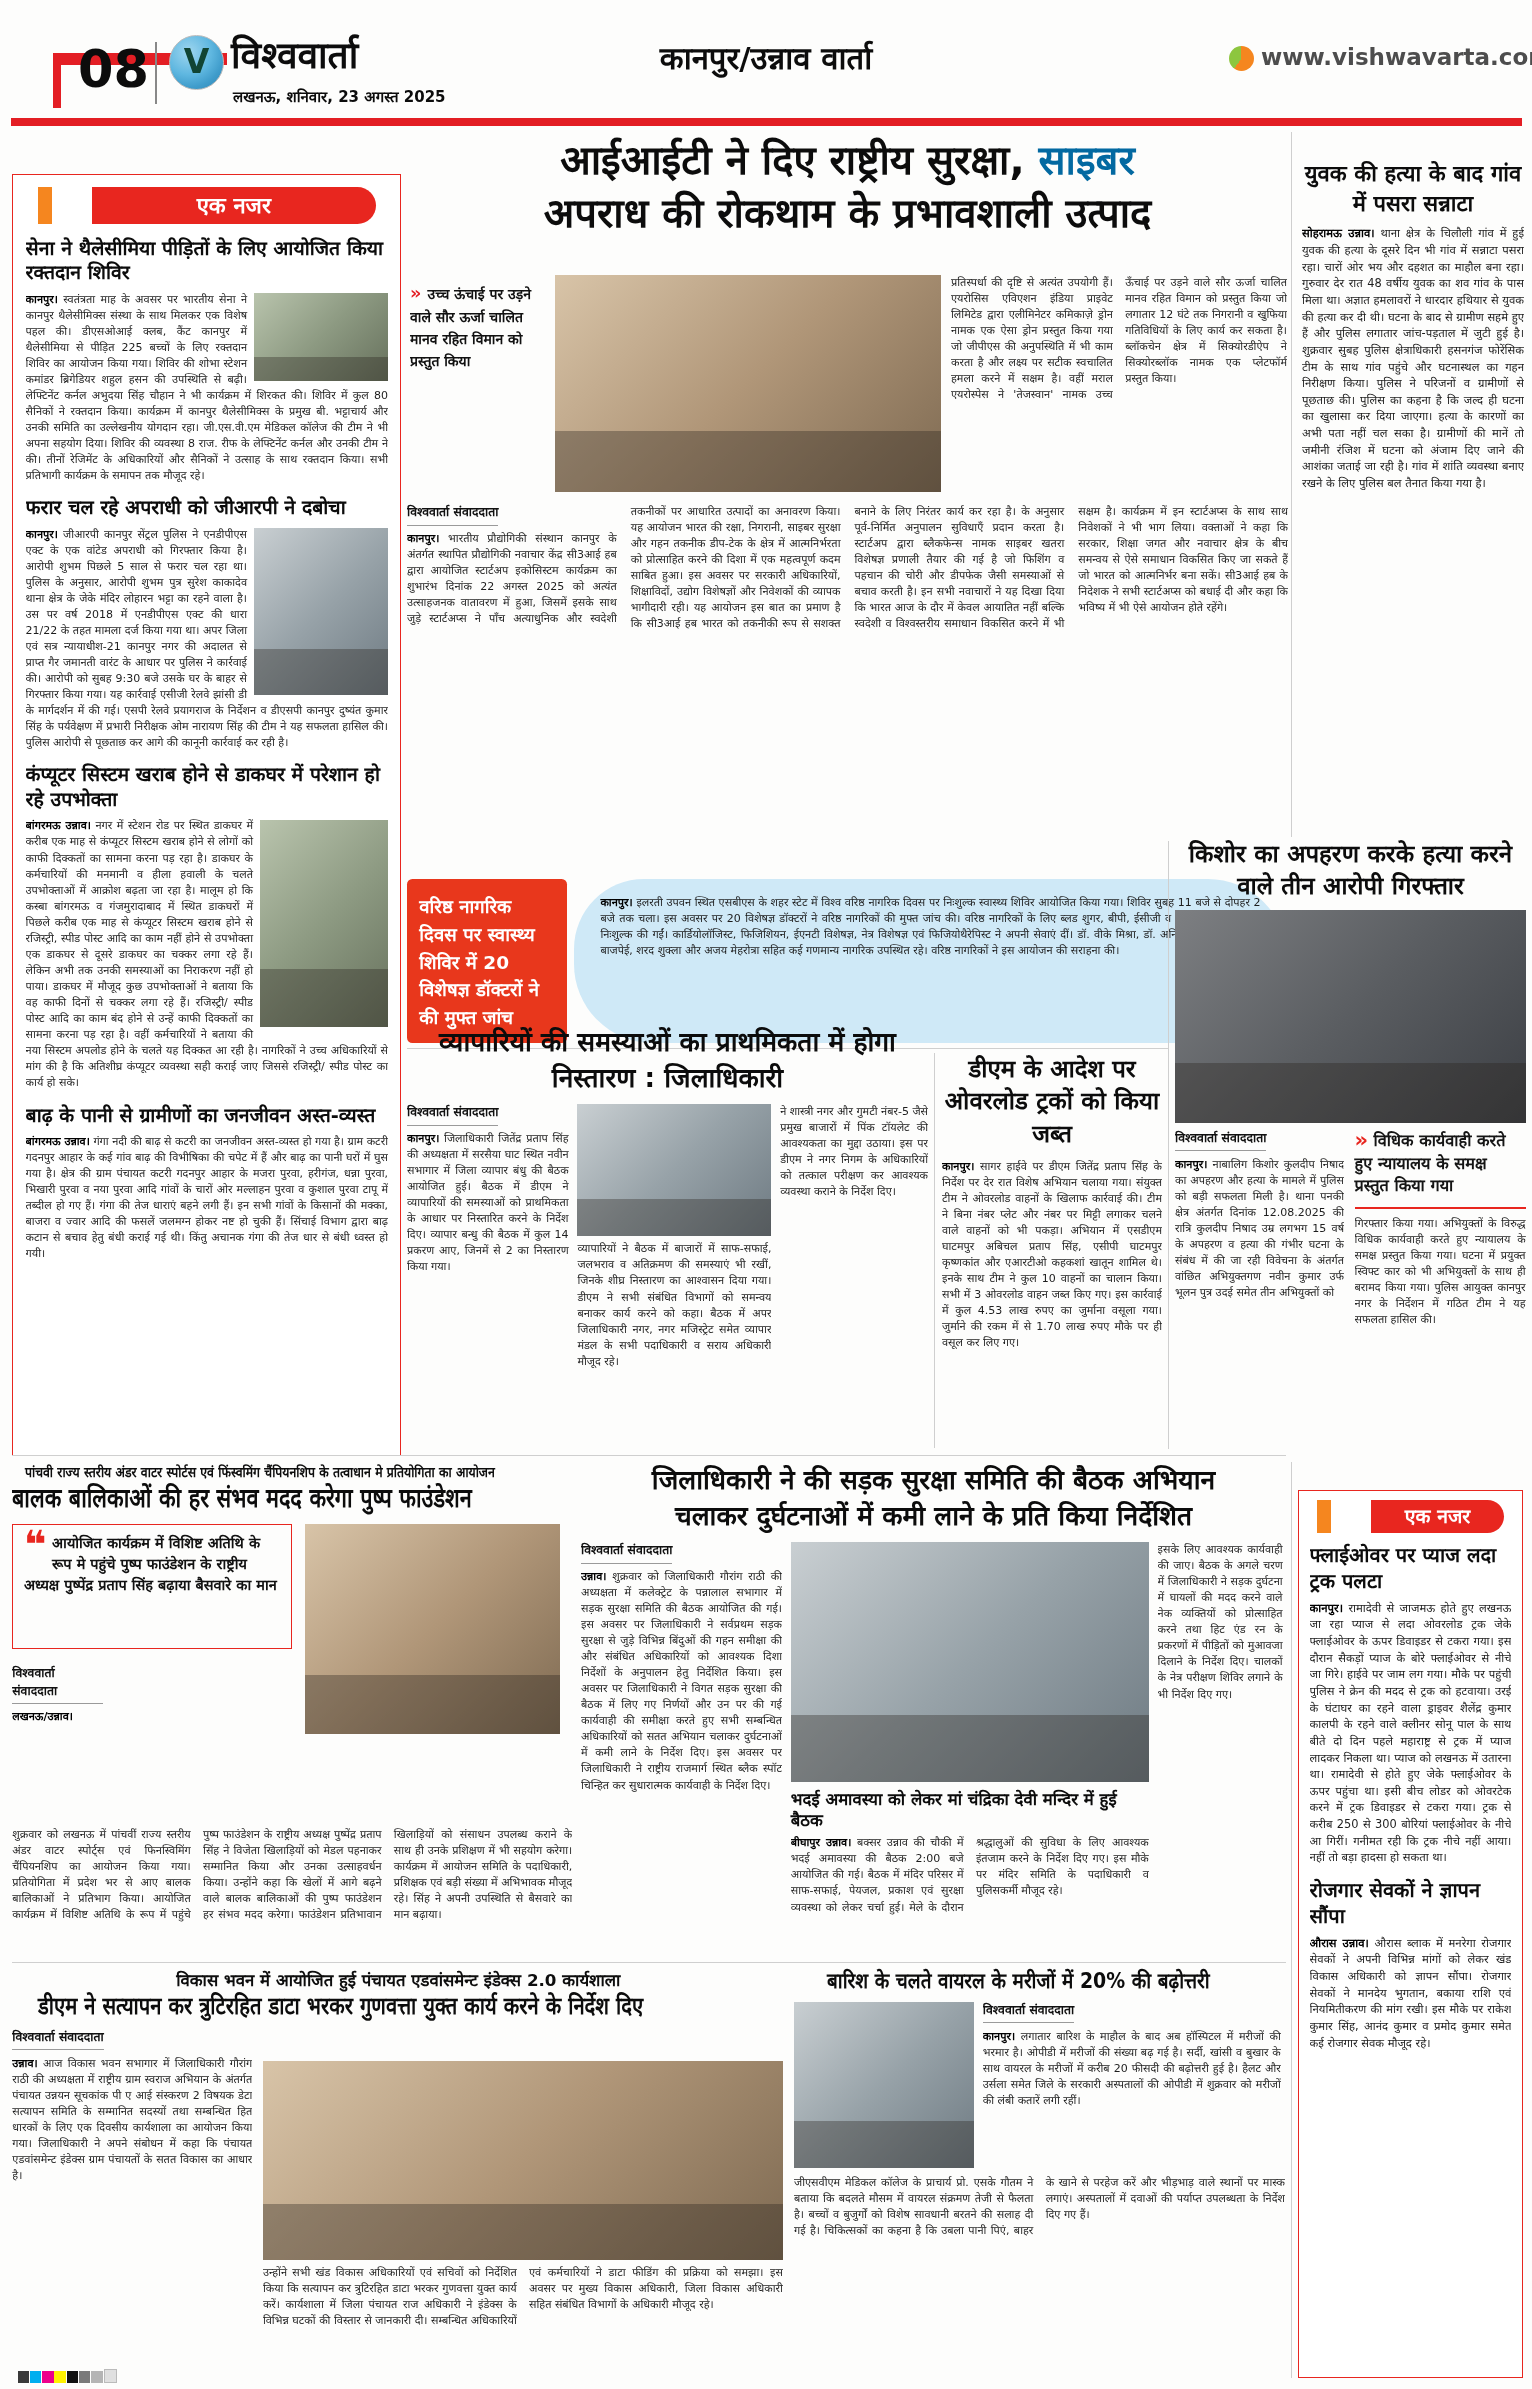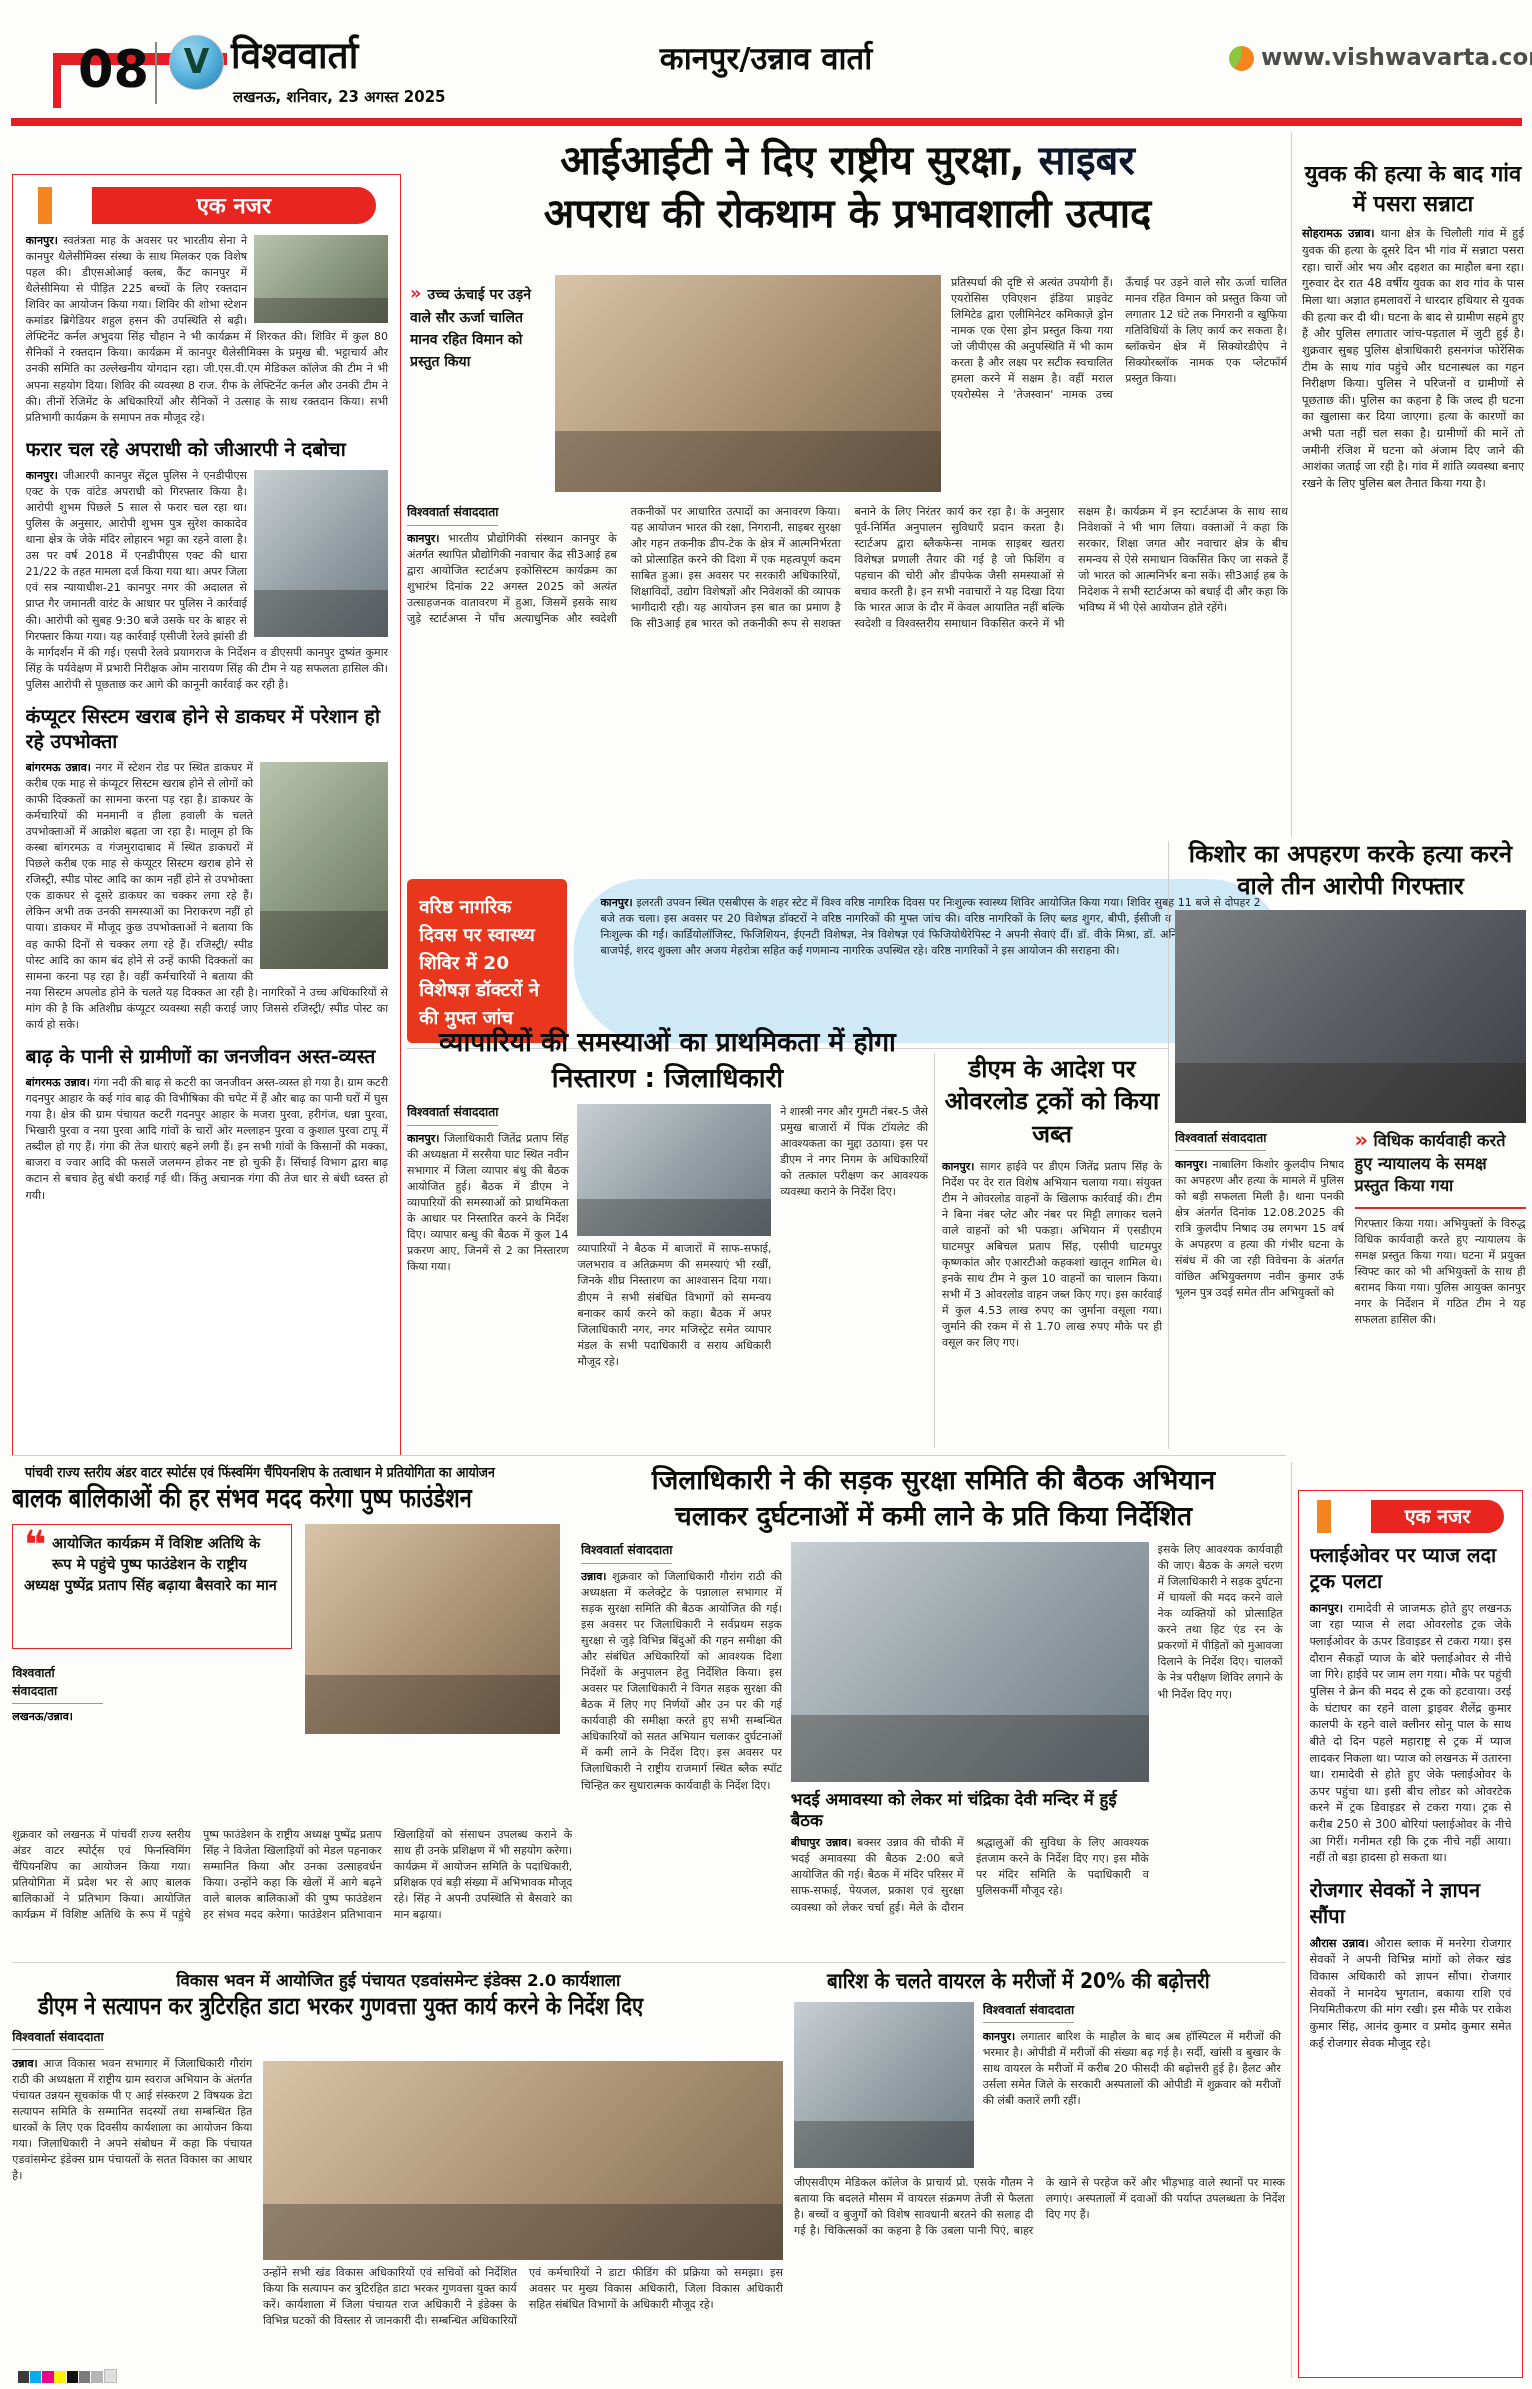--- a/index.html
+++ b/index.html
@@ -69,20 +69,21 @@
   </div>
   <div class="abs redrule" style="left:10.6px;top:118px;width:1511px;height:8px;"></div>
 
   <div class="abs rail" style="left:12.3px;top:174px;width:389px;height:1282px;">
     <div class="banner">
       <div class="or"></div>
       <div class="red">एक नजर</div>
     </div>
 
     <div class="rail-art">
+      <div class="hl">सेना ने थैलेसीमिया पीड़ितों के लिए आयोजित किया रक्तदान शिविर</div>
       <div class="body-txt">
         <div class="ph ph-green rail-ph" style="width:134px;height:88px;"></div>
         <span class="dl">कानपुर।</span>
         <span>स्वतंत्रता माह के अवसर पर भारतीय सेना ने कानपुर थैलेसीमिक्स संस्था के साथ मिलकर एक विशेष पहल की। डीएसओआई क्लब, कैंट कानपुर में थैलेसीमिया से पीड़ित 225 बच्चों के लिए रक्तदान शिविर का आयोजन किया गया। शिविर की शोभा स्टेशन कमांडर ब्रिगेडियर शहुल हसन की उपस्थिति से बढ़ी। लेफ्टिनेंट कर्नल अभुदया सिंह चौहान ने भी कार्यक्रम में शिरकत की। शिविर में कुल 80 सैनिकों ने रक्तदान किया। कार्यक्रम में कानपुर थैलेसीमिक्स के प्रमुख बी. भट्टाचार्य और उनकी समिति का उल्लेखनीय योगदान रहा। जी.एस.वी.एम मेडिकल कॉलेज की टीम ने भी अपना सहयोग दिया। शिविर की व्यवस्था 8 राज. रीफ के लेफ्टिनेंट कर्नल और उनकी टीम ने की। तीनों रेजिमेंट के अधिकारियों और सैनिकों ने उत्साह के साथ रक्तदान किया। सभी प्रतिभागी कार्यक्रम के समापन तक मौजूद रहे।</span>
       </div>
     </div>
 
     <div class="rail-art">
       <div class="hl">फरार चल रहे अपराधी को जीआरपी ने दबोचा</div>
       <div class="body-txt">
@@ -104,21 +105,21 @@
     <div class="rail-art">
       <div class="hl">बाढ़ के पानी से ग्रामीणों का जनजीवन अस्त-व्यस्त</div>
       <div class="body-txt">
         <span class="dl">बांगरमऊ उन्नाव।</span>
         <span>गंगा नदी की बाढ़ से कटरी का जनजीवन अस्त-व्यस्त हो गया है। ग्राम कटरी गदनपुर आहार के कई गांव बाढ़ की विभीषिका की चपेट में हैं और बाढ़ का पानी घरों में घुस गया है। क्षेत्र की ग्राम पंचायत कटरी गदनपुर आहार के मजरा पुरवा, हरीगंज, धन्ना पुरवा, भिखारी पुरवा व नया पुरवा आदि गांवों के चारों ओर मल्लाहन पुरवा व कुशाल पुरवा टापू में तब्दील हो गए हैं। गंगा की तेज धाराएं बहने लगी हैं। इन सभी गांवों के किसानों की मक्का, बाजरा व ज्वार आदि की फसलें जलमग्न होकर नष्ट हो चुकी हैं। सिंचाई विभाग द्वारा बाढ़ कटान से बचाव हेतु बंधी कराई गई थी। किंतु अचानक गंगा की तेज धार से बंधी ध्वस्त हो गयी।</span>
       </div>
     </div>
   </div>
 
   <div class="abs hl center" style="left:407px;top:134px;width:881px;font-size:40px;line-height:1.32;">
-    <span>आईआईटी ने दिए राष्ट्रीय सुरक्षा, </span><span style="color:#0f172a;">साइबर</span><br>
+    <span>आईआईटी ने दिए राष्ट्रीय सुरक्षा, </span><span style="color:#0369a1;">साइबर</span><br>
     <span>अपराध की रोकथाम के प्रभावशाली उत्पाद</span>
   </div>
 
   <div class="abs" style="left:410px;top:280px;width:134px;height:210px;font-weight:bold;font-size:14px;line-height:1.55;color:#111;overflow:hidden;">
     <span style="color:#e31e24;font-size:17.6px;">» </span>
     <span>उच्च ऊंचाई पर उड़ने वाले सौर ऊर्जा चालित मानव रहित विमान को प्रस्तुत किया</span>
   </div>
   <div class="abs ph ph-warm" style="left:555px;top:275px;width:386px;height:217px;"></div>
   <div class="abs body-txt cols2" style="left:951px;top:275px;width:336px;height:217px;">
     <span>प्रतिस्पर्धा की दृष्टि से अत्यंत उपयोगी हैं। एयरोसिस एविएशन इंडिया प्राइवेट लिमिटेड द्वारा एलीमिनेटर कमिकाज़े ड्रोन नामक एक ऐसा ड्रोन प्रस्तुत किया गया जो जीपीएस की अनुपस्थिति में भी काम करता है और लक्ष्य पर सटीक स्वचालित हमला करने में सक्षम है। वहीं मराल एयरोस्पेस ने 'तेजस्वान' नामक उच्च ऊँचाई पर उड़ने वाले सौर ऊर्जा चालित मानव रहित विमान को प्रस्तुत किया जो लगातार 12 घंटे तक निगरानी व खुफिया गतिविधियों के लिए कार्य कर सकता है। ब्लॉकचेन क्षेत्र में सिक्योरडीऐप ने सिक्योरब्लॉक नामक एक प्लेटफॉर्म प्रस्तुत किया।</span>

